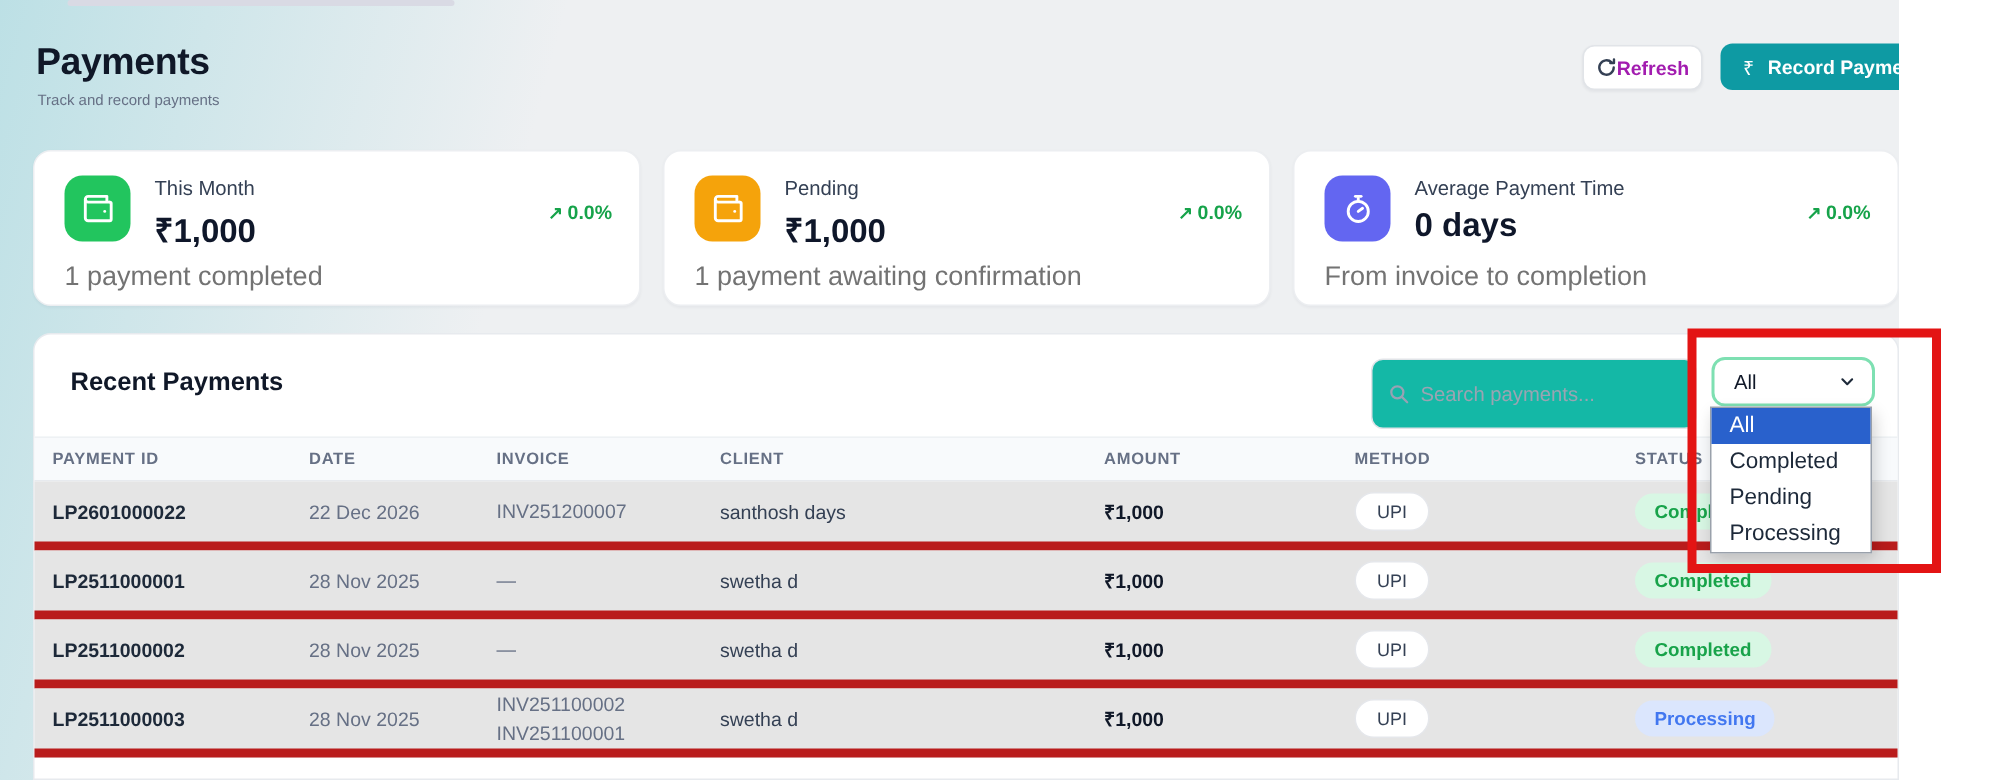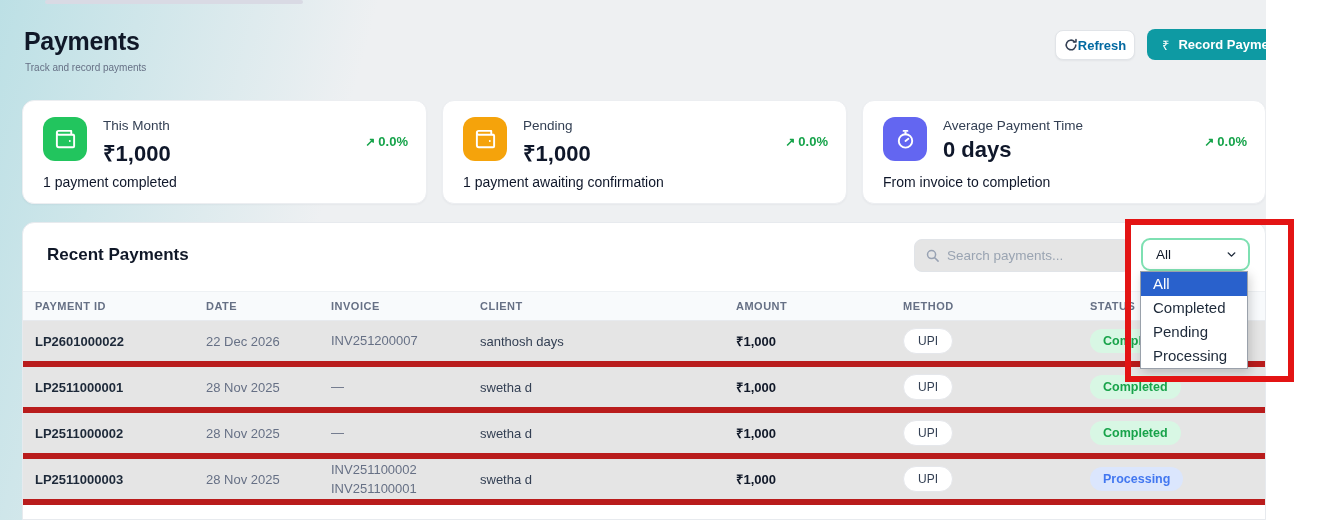--- a/index.html
+++ b/index.html
@@ -12,46 +12,46 @@
   .right-gutter { position:absolute; left:1266px; top:0; width:62px; height:520px; background:#fff; z-index:5; }
 
   .loader-bar { position:absolute; left:45px; top:0; width:258px; height:4px; background:#d9dae4; border-radius:2px; }
 
   .page-title { position:absolute; left:24px; top:27px; font-size:25px; font-weight:700; color:#101828; letter-spacing:-.3px; }
   .page-subtitle { position:absolute; left:25px; top:62px; font-size:10px; color:#667085; }
 
   .refresh-btn { position:absolute; left:1055px; top:30px; width:80px; height:30px;
                  background:#fff; border:1px solid #e1e4e8; border-radius:8px;
                  display:flex; align-items:center; justify-content:center; gap:0;
-                 font-size:13px; font-weight:600; color:#0369a1; cursor:pointer;
+                 font-size:13px; font-weight:600; color:#a21caf; cursor:pointer;
                  box-shadow:0 1px 2px rgba(16,24,40,.05); }
   .record-btn { position:absolute; left:1147px; top:29px; width:152px; height:31px;
                 background:#0e9aa3; border:none; border-radius:8px;
                 display:flex; align-items:center; gap:9px; padding-left:15px;
                 font-size:13px; font-weight:700; color:#fff; cursor:pointer; }
   .rupee-glyph { font-size:13px; font-weight:400; }
 
   .cards { position:absolute; left:22px; top:100px; display:flex; gap:15px; }
   .stat-card { position:relative; width:405px; height:104px; background:#fff;
                border:1px solid #eceef1; border-radius:12px;
                box-shadow:0 1px 2px rgba(16,24,40,.04); }
   .stat-card:last-child { width:404px; }
   .card-icon { position:absolute; left:20px; top:16px; width:44px; height:44px; border-radius:12px;
                display:flex; align-items:center; justify-content:center; color:#fff; }
   .card-label { position:absolute; left:80px; top:17px; font-size:13.5px; color:#344054; font-weight:500; }
   .card-value { position:absolute; left:80px; top:36px; font-size:22px; font-weight:700; color:#0f172a; }
-  .card-caption { position:absolute; left:20px; top:73px; font-size:14px; color:#0f172a; }
+  .card-caption { position:absolute; left:20px; top:73px; font-size:18px; color:#737373; }
   .card-trend { position:absolute; right:18px; top:33px; font-size:13px; font-weight:700; color:#16a34a; display:flex; gap:3px; align-items:center; }
   .trend-arrow { font-size:12px; }
 
   .table-card { position:absolute; left:22px; top:222px; width:1244px; height:298px;
                 background:#fff; border:1px solid #e7eaee; border-radius:12px 12px 0 0; }
   .section-title { position:absolute; left:24px; top:22px; font-size:17px; font-weight:700; color:#101828; }
-  .search-box { position:absolute; left:891px; top:16px; width:217px; height:33px;
-                background:#e5e5e5; border:1px solid #e1e4e8; border-radius:8px;
+  .search-box { position:absolute; left:891px; top:16px; width:217px; height:47px;
+                background:#14b8a6; border:1px solid #e1e4e8; border-radius:8px;
                 display:flex; align-items:center; padding-left:10px; gap:7px; }
   .search-box input { border:none; outline:none; flex:1; font-size:13.5px; color:#344054; background:transparent;
                       font-family:"Liberation Sans", sans-serif; }
   .search-box input::placeholder { color:#9aa4b2; }
   .filter-select { position:absolute; left:1118px; top:15px; width:109px; height:33px;
                    background:#fff; border:2px solid #7ee0b2; border-radius:9px;
                    display:flex; align-items:center; padding:0 10px 0 13px;
                    font-size:13.5px; color:#101828; cursor:pointer; }
   .filter-select .sel-label { flex:1; }
 

